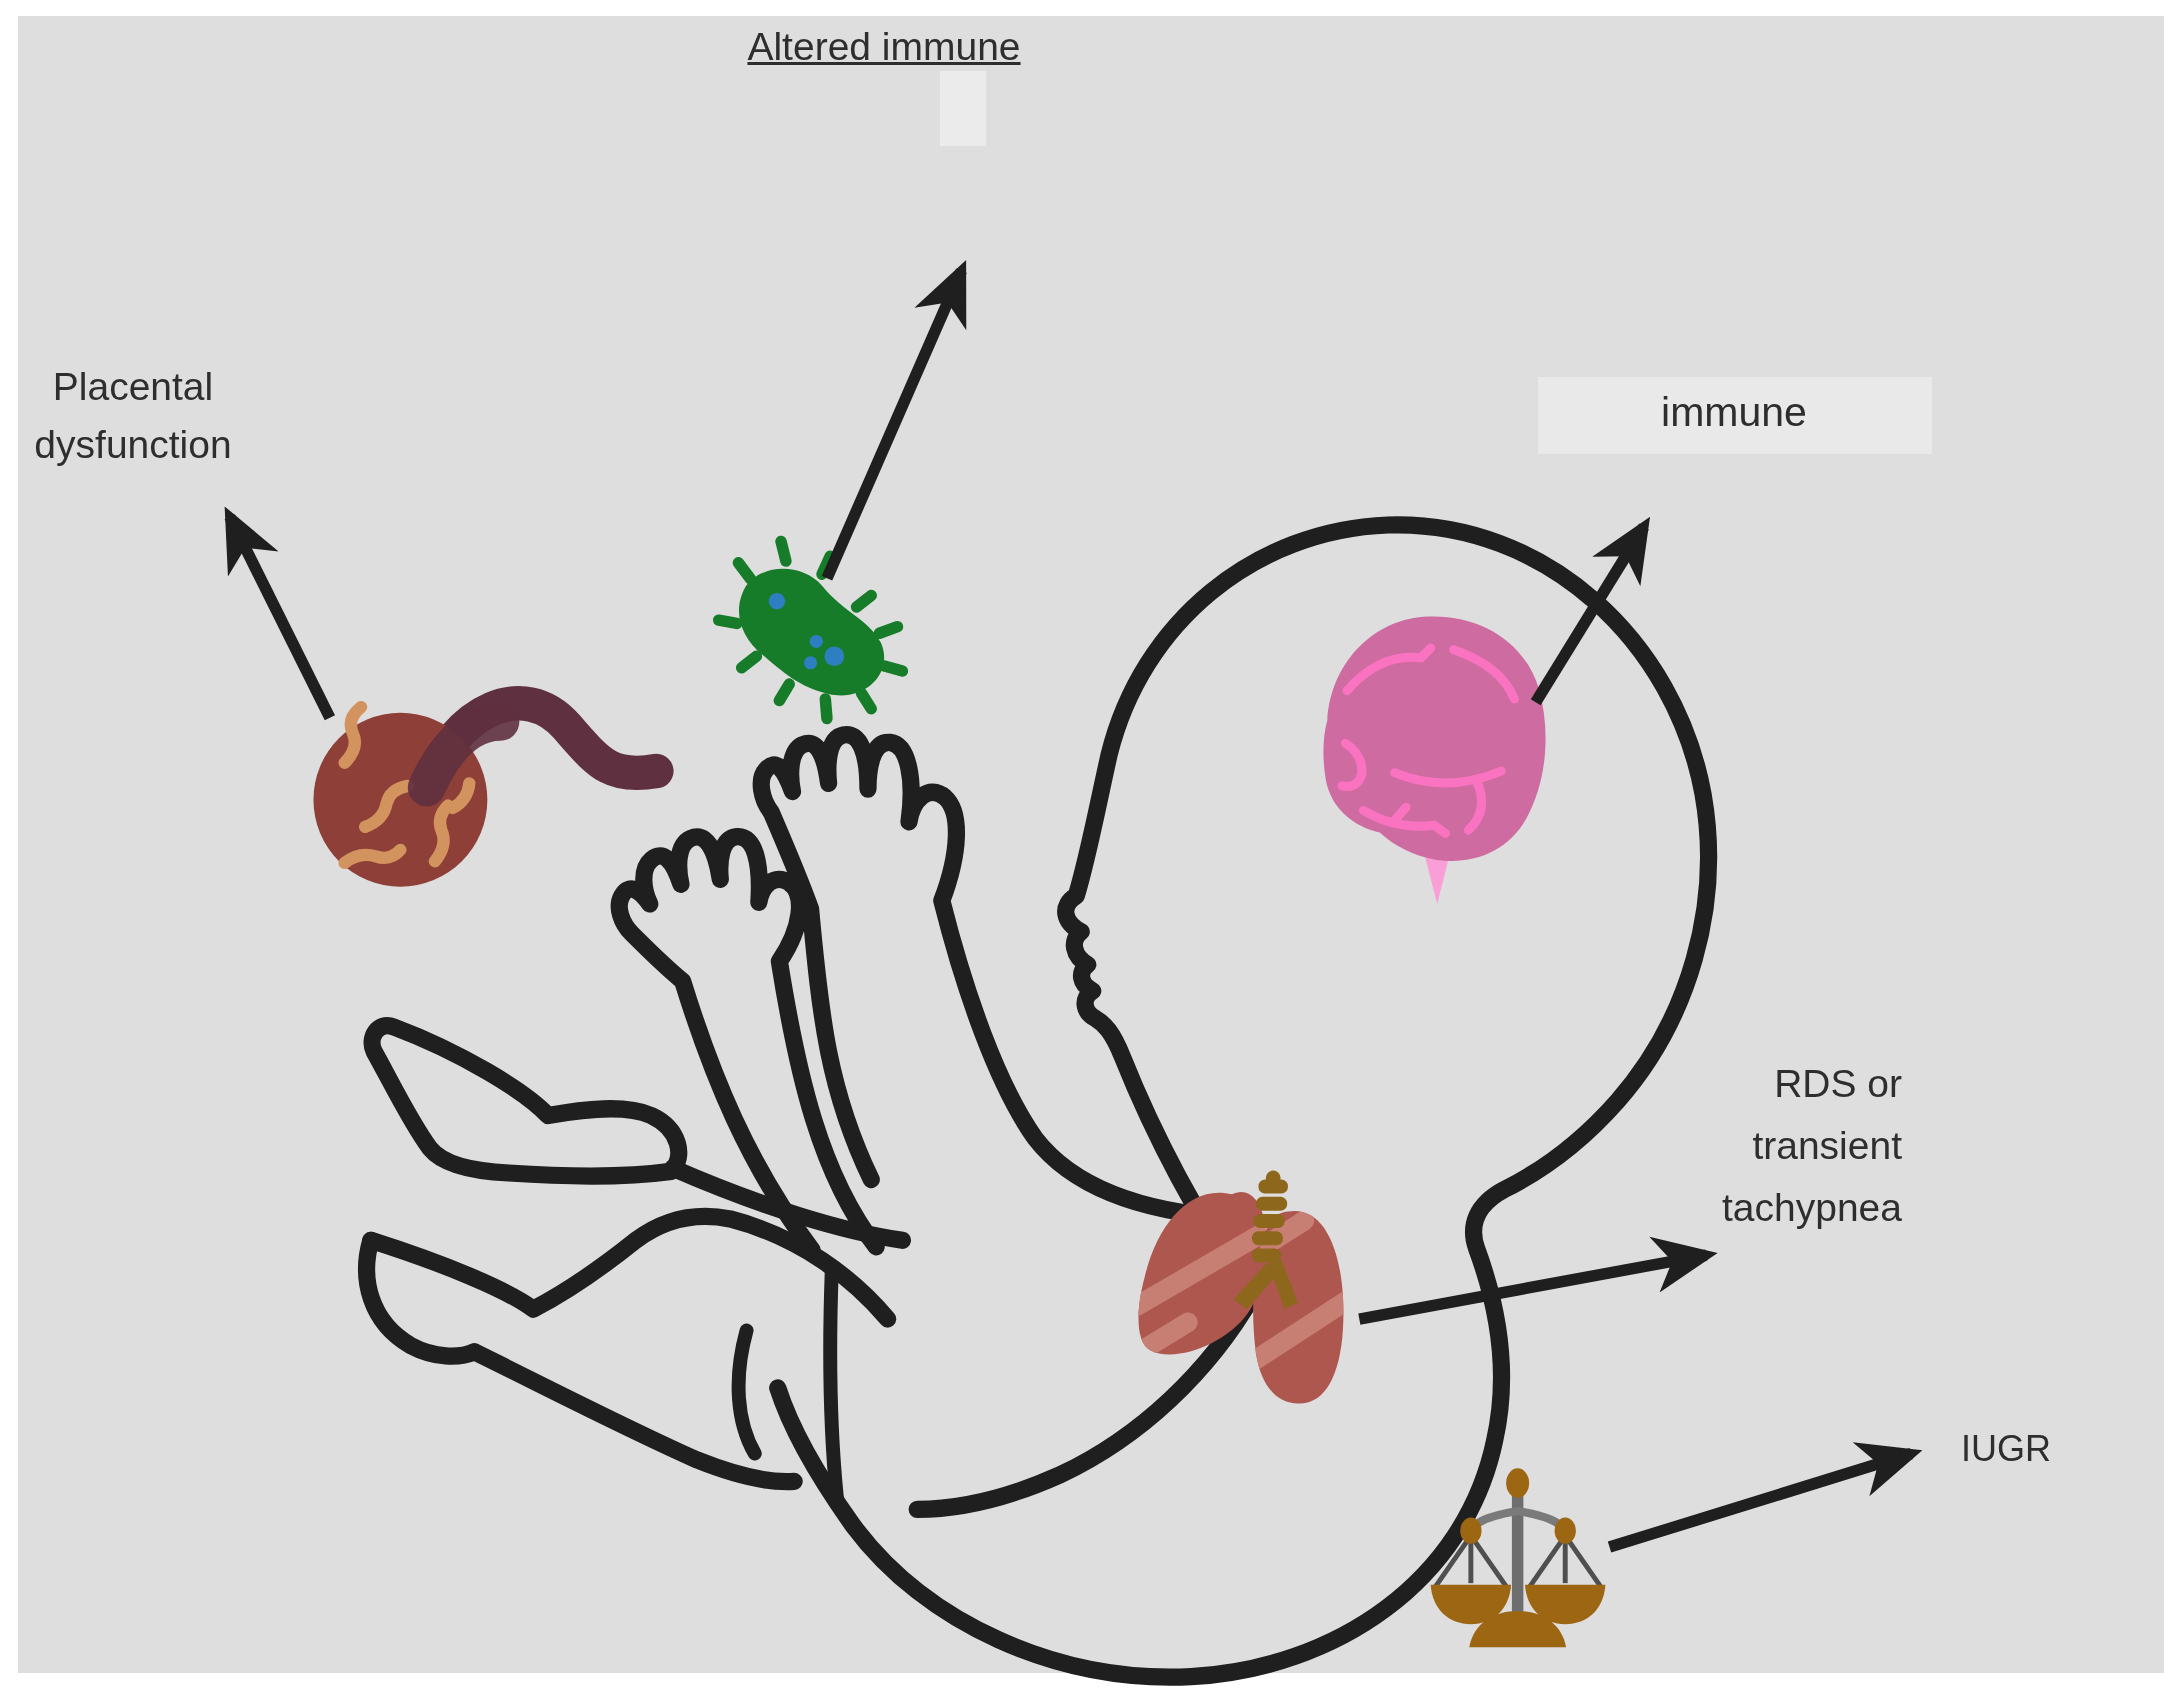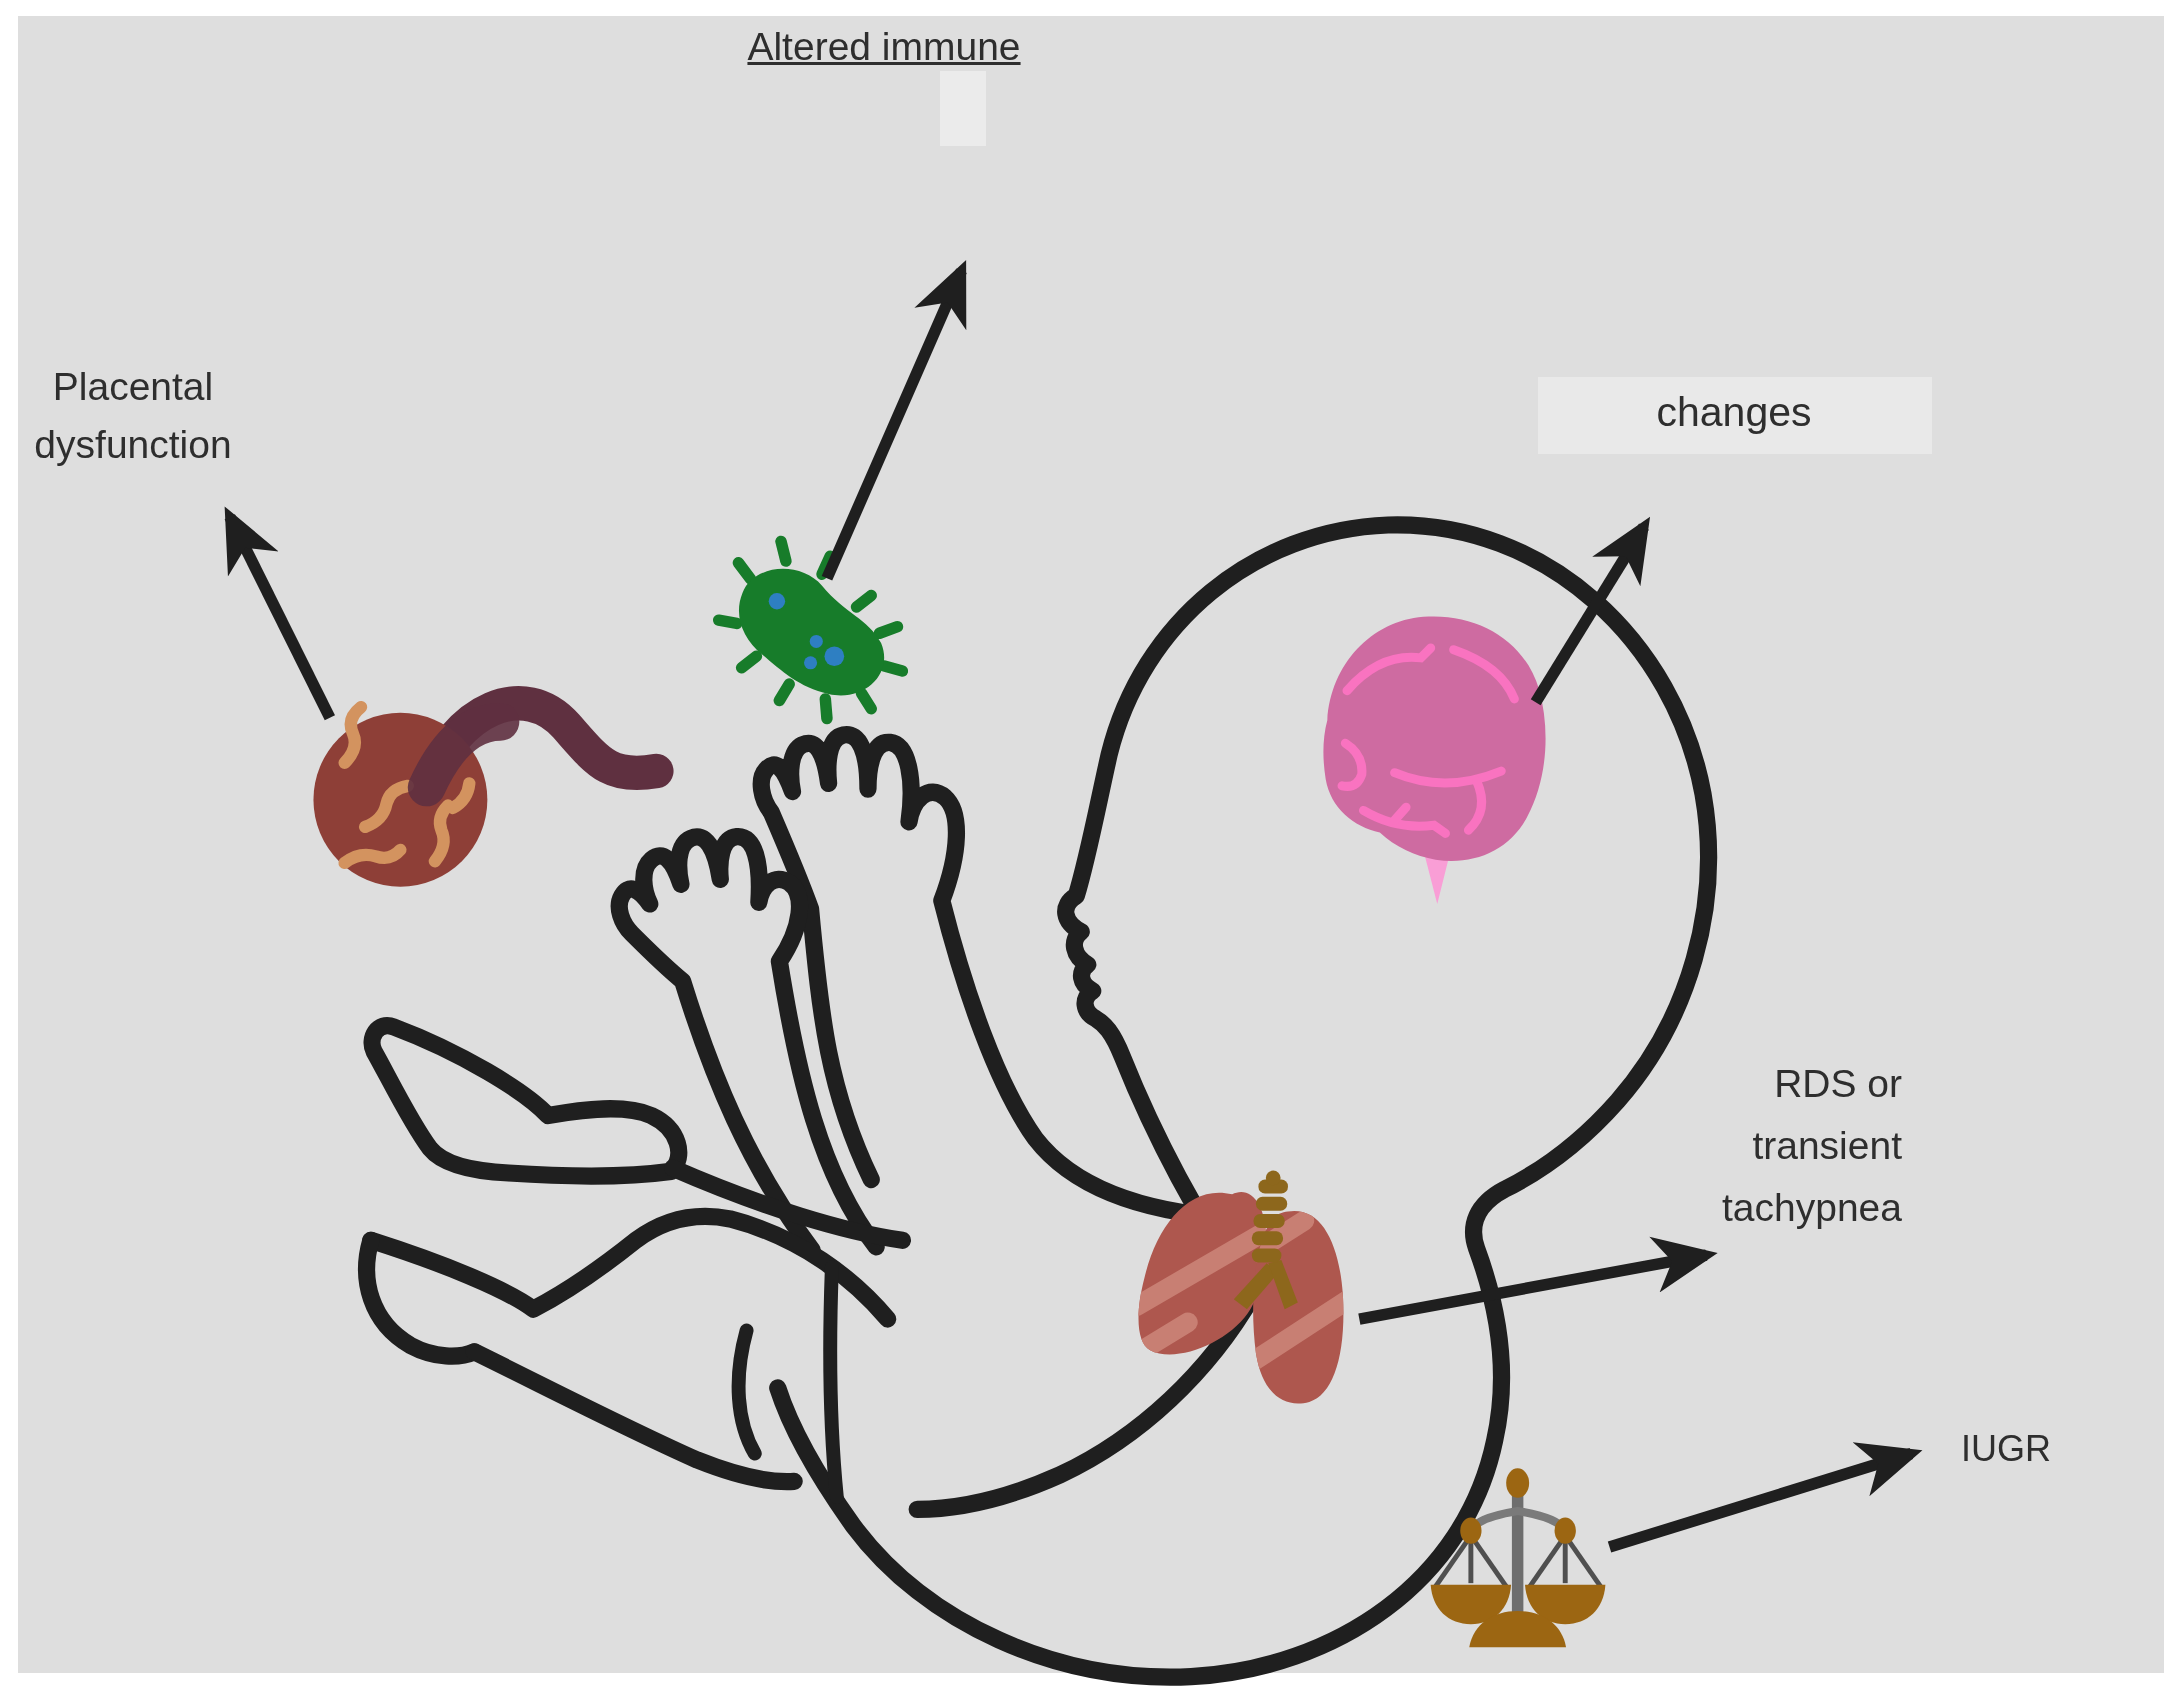--- a/index.html
+++ b/index.html
@@ -249,21 +249,21 @@
   <div class="label" style="left:884px;top:18px;text-decoration:underline;">
     <div>Altered immune</div>
   </div>
 
   <div class="label" style="left:133px;top:358px;">
     <div>Placental</div>
     <div>dysfunction</div>
   </div>
 
   <div class="label label-neuro" style="left:1734px;top:376px;">
-    <div>changes</div>
+    <div>immune</div>
   </div>
 
   <div class="label label-rds" style="left:1812px;top:1053px;text-align:right;">
     <div>RDS or</div>
     <div>transient</div>
     <div>tachypnea</div>
   </div>
 
   <div class="label-iugr" style="left:1961px;top:1426px;">IUGR</div>
 </div>

